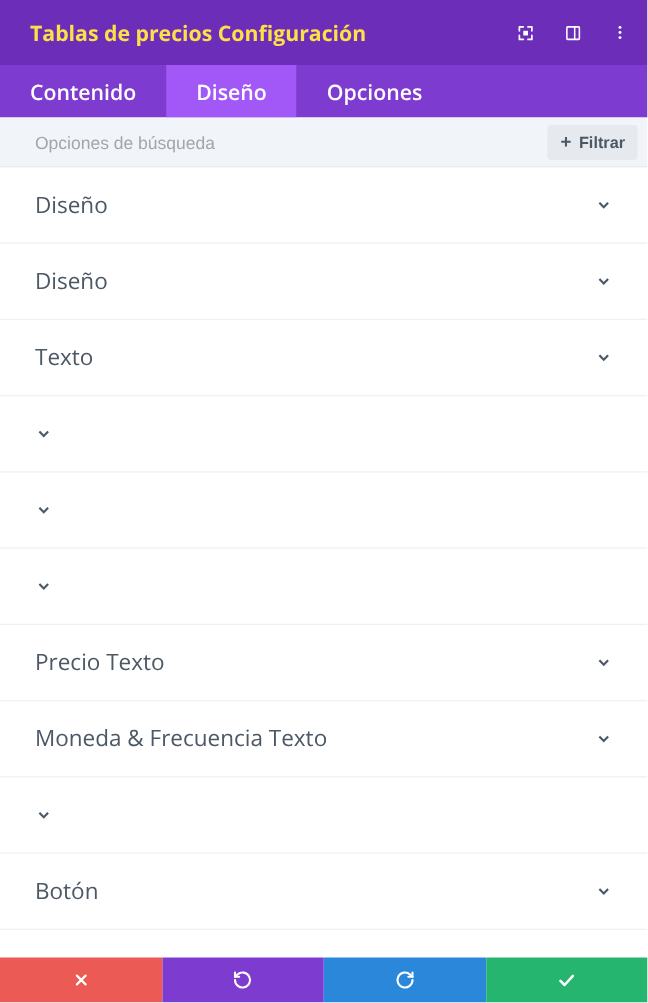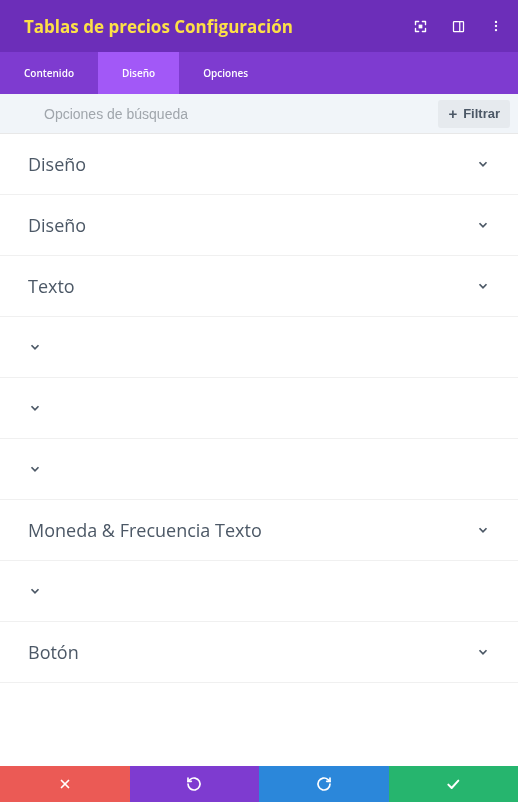--- a/index.html
+++ b/index.html
@@ -38,36 +38,36 @@
     justify-content: center;
     cursor: pointer;
   }
   .tabs {
     background: #7e3bd0;
     display: flex;
     height: 42px;
   }
   .tab {
     color: #fff;
-    font-size: 10px;
+    font-size: 17px;
     font-weight: 600;
     padding: 0 24px;
     display: flex;
     align-items: center;
     cursor: pointer;
   }
   .tab.active {
     background: #a258f7;
   }
   .search-row {
     background: #f1f5f9;
     display: flex;
     align-items: center;
     height: 40px;
-    padding: 0 8px 0 16px;
+    padding: 0 8px 0 0;
     border-bottom: 1px solid #e8e8e8;
   }
   .search-input {
     flex: 1;
     border: none;
     background: transparent;
     height: 100%;
     padding: 0 0 0 28px;
     font-size: 14px;
     color: #555;
@@ -203,20 +203,26 @@
     <svg class="chevron" viewBox="0 0 24 24" fill="none" stroke="#4c5866" stroke-width="3">
         <polyline points="6 9 12 15 18 9"></polyline>
       </svg>
   </div>
   <div class="section-row">
     <svg class="chevron" viewBox="0 0 24 24" fill="none" stroke="#4c5866" stroke-width="3">
         <polyline points="6 9 12 15 18 9"></polyline>
       </svg>
   </div>
   <div class="section-row">
+    <span class="section-label">Precio Texto</span>
+    <svg class="chevron" viewBox="0 0 24 24" fill="none" stroke="#4c5866" stroke-width="3">
+        <polyline points="6 9 12 15 18 9"></polyline>
+      </svg>
+  </div>
+  <div class="section-row">
     <span class="section-label">Moneda &amp; Frecuencia Texto</span>
     <svg class="chevron" viewBox="0 0 24 24" fill="none" stroke="#4c5866" stroke-width="3">
         <polyline points="6 9 12 15 18 9"></polyline>
       </svg>
   </div>
   <div class="section-row">
     <svg class="chevron" viewBox="0 0 24 24" fill="none" stroke="#4c5866" stroke-width="3">
         <polyline points="6 9 12 15 18 9"></polyline>
       </svg>
   </div>

